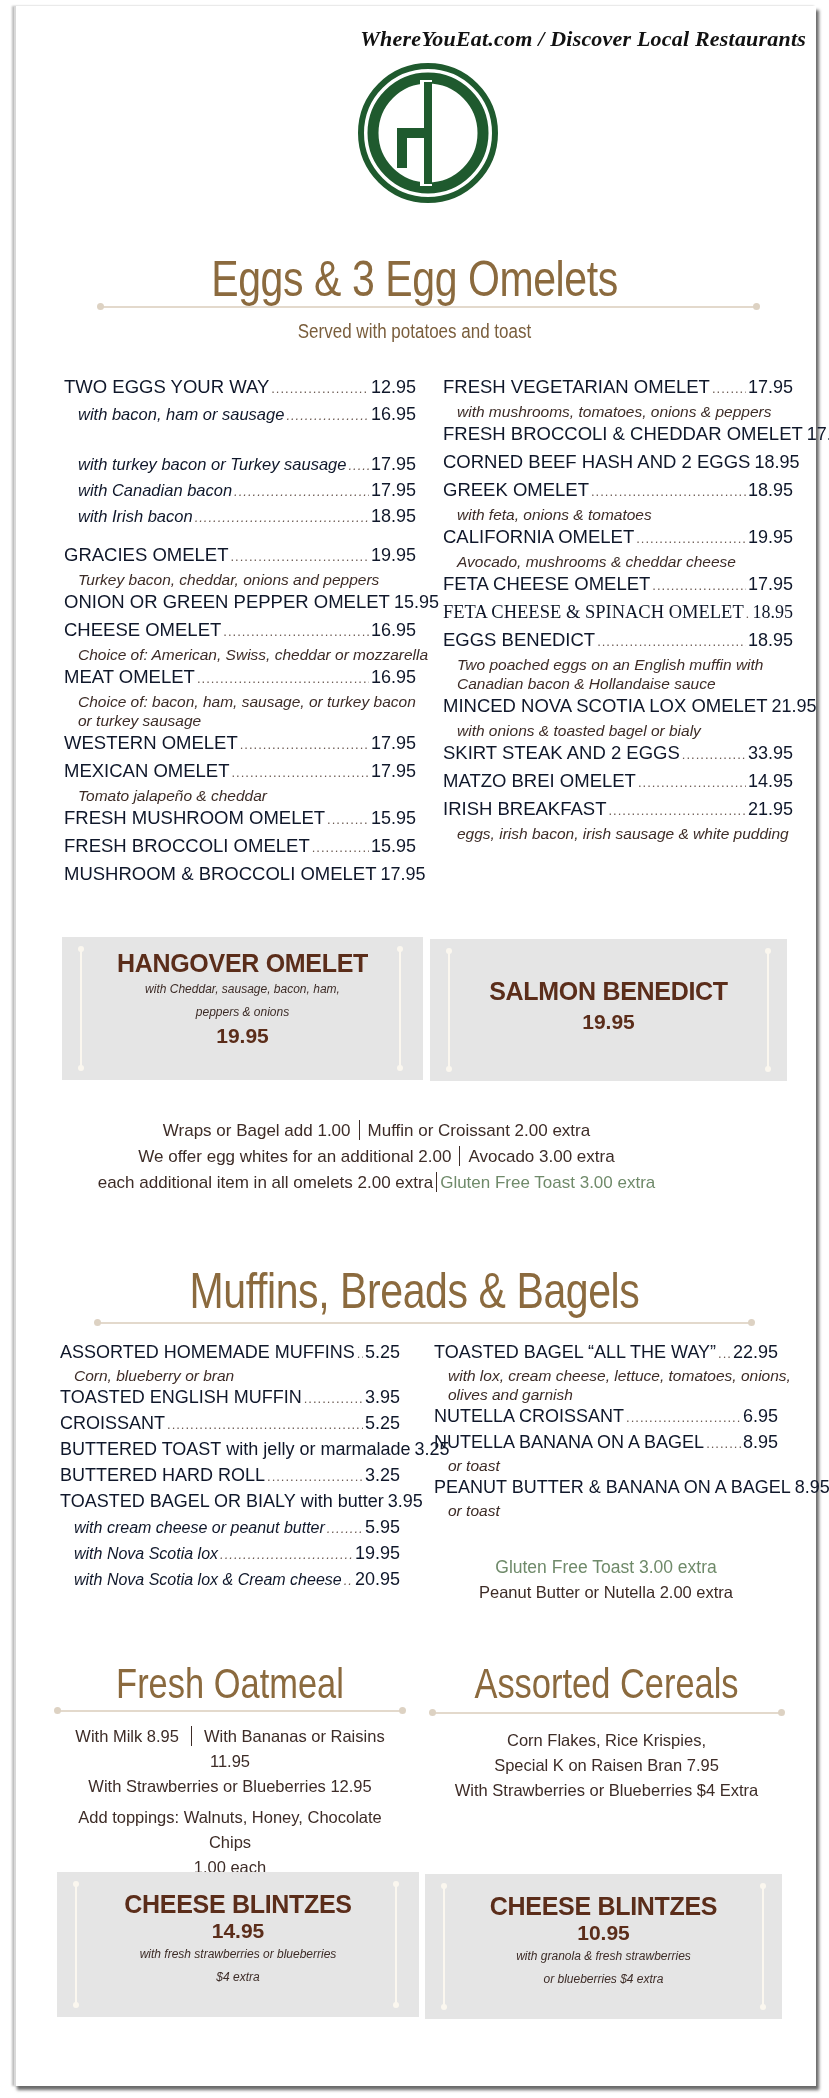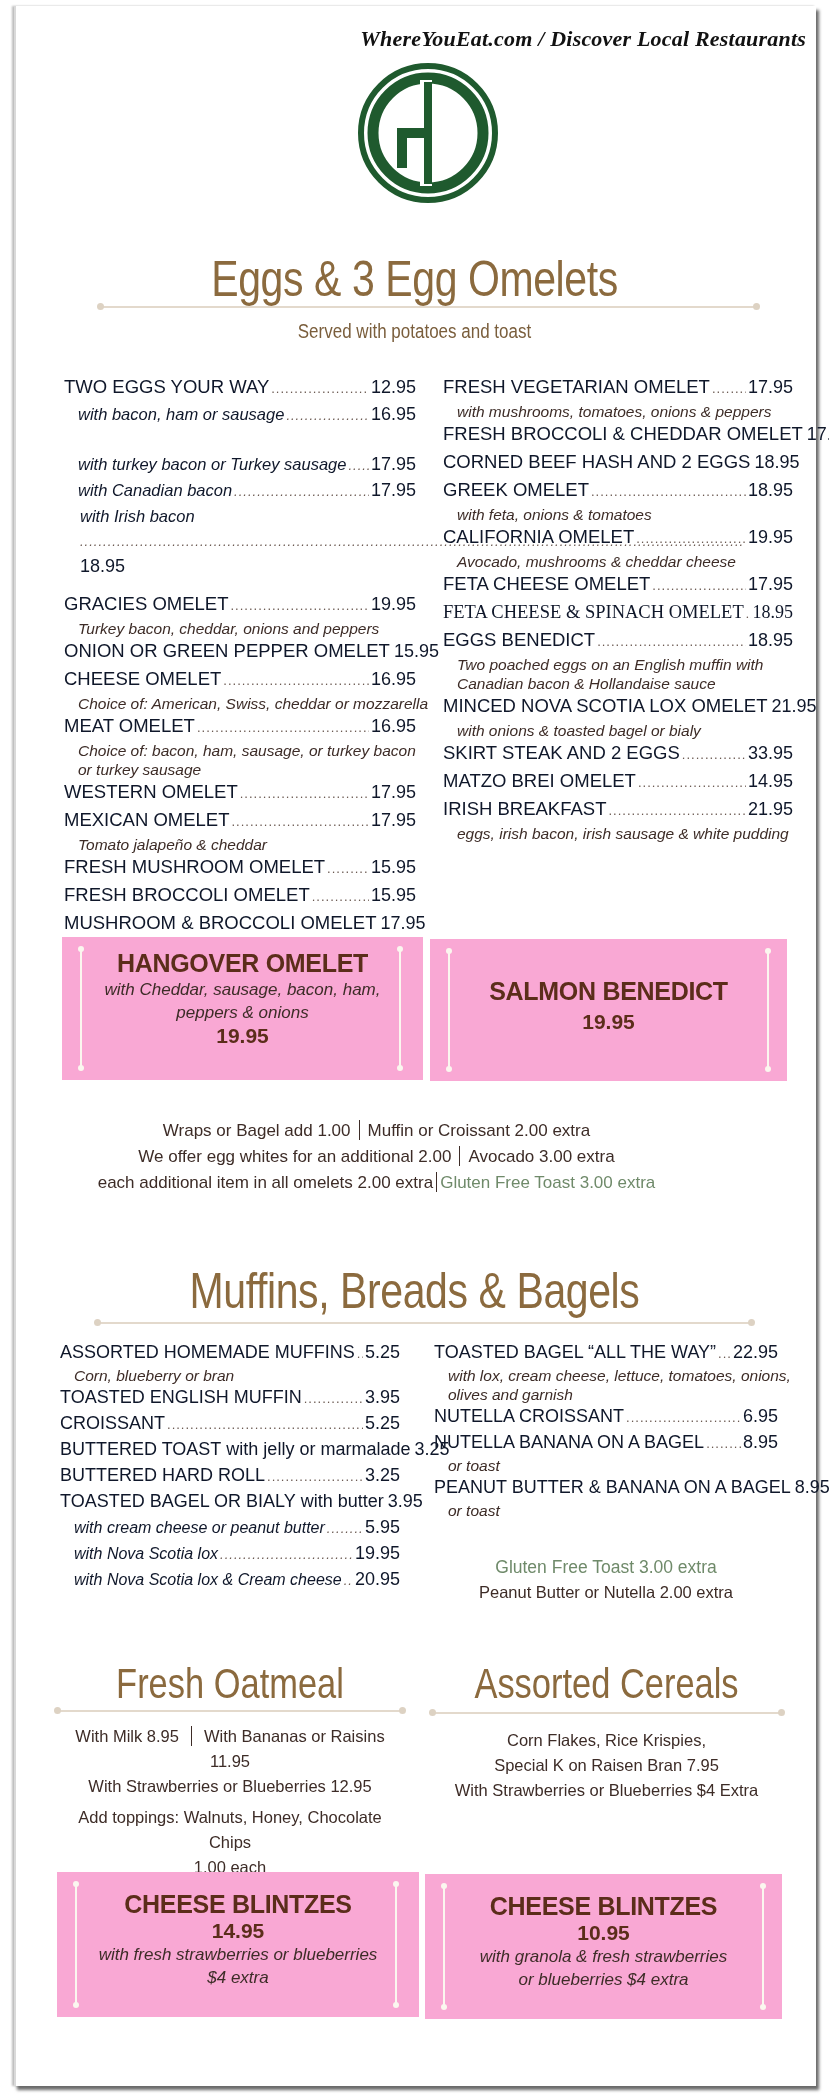--- a/index.html
+++ b/index.html
@@ -21,26 +21,26 @@
   .col { position:absolute; }
   .row { display:flex; align-items:baseline; white-space:nowrap; font-size:18px; line-height:24px; color:#0f172a; }
   .row .name { transform-origin:left; }
   .row .dots { flex:1; overflow:hidden; margin:0 2px; color:#6b5a52; letter-spacing:1px; font-size:13px; }
   .row .dots::after { content:"................................................................................................................................................"; }
   .row .price { font-size:18px; }
   .row.sub { font-style:italic; font-size:16px; padding-left:14px; }
   .row.sub .price { font-style:normal; font-size:18px; }
   .desc { font-style:italic; font-size:15.5px; line-height:19px; padding-left:14px; color:#3d2c27; white-space:nowrap; }
   .gap { height:12px; }
-  .feature { position:absolute; background:#f9a8d4; text-align:center; color:#5b2d1a; }
+  .feature { position:absolute; background:#e5e5e5; text-align:center; color:#5b2d1a; }
   .feature .bar { position:absolute; top:12px; bottom:12px; width:2px; background:#fbf7ef; }
   .feature .bar::before, .feature .bar::after { content:""; position:absolute; left:-2px; width:6px; height:6px; border-radius:50%; background:#fbf7ef; }
   .feature .bar::before { top:-3px; } .feature .bar::after { bottom:-3px; }
   .f-title { font-weight:bold; font-size:25px; letter-spacing:-0.3px; }
-  .f-desc { font-style:italic; font-size:17px; color:#3d2c27; line-height:23px; }
+  .f-desc { font-style:italic; font-size:12px; color:#3d2c27; line-height:23px; }
   .f-price { font-weight:bold; font-size:21px; }
   .note { position:absolute; left:0; width:753px; text-align:center; font-size:17px; line-height:26px; color:#3d2c27; }
   .green { color:#6f8a6a; }
   .sep { display:inline-block; width:1px; height:20px; background:#3d2c27; vertical-align:-4px; margin:0 8px; }
   .center-text { position:absolute; text-align:center; font-size:16.5px; line-height:25px; color:#3d2c27; }
 </style>
 </head>
 <body>
 
 <div class="page"></div>
@@ -74,21 +74,21 @@
     <div class="row sub" style="line-height: 25px; font-size: 16.5px; margin-top: 24px;">
       <span class="name">with turkey bacon or Turkey sausage</span>
       <span class="dots"></span>
       <span class="price">17.95</span>
     </div>
     <div class="row sub" style="line-height: 25px; font-size: 16.5px;">
       <span class="name">with Canadian bacon</span>
       <span class="dots"></span>
       <span class="price">17.95</span>
     </div>
-    <div class="row sub" style="line-height: 25px; font-size: 16.5px; flex-direction: column;">
+    <div class="row sub" style="line-height: 25px; font-size: 16.5px;">
       <span class="name">with Irish bacon</span>
       <span class="dots"></span>
       <span class="price">18.95</span>
     </div>
     <div class="gap"></div>
     <div class="row" style="line-height: 26px; font-size: 18.5px;">
       <span class="name">GRACIES OMELET</span>
       <span class="dots"></span>
       <span class="price">19.95</span>
     </div>

